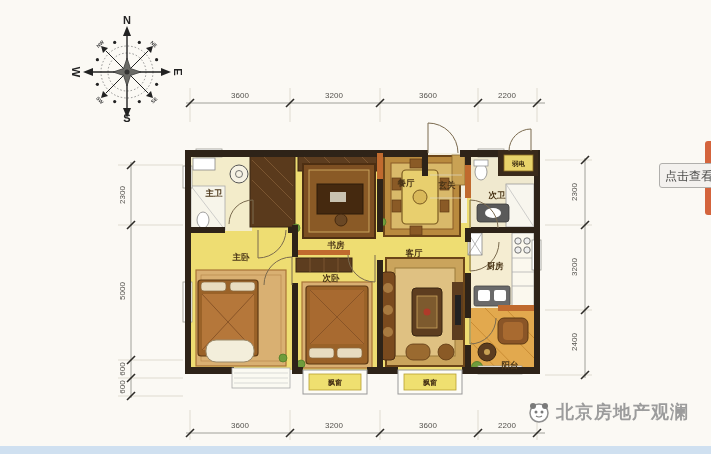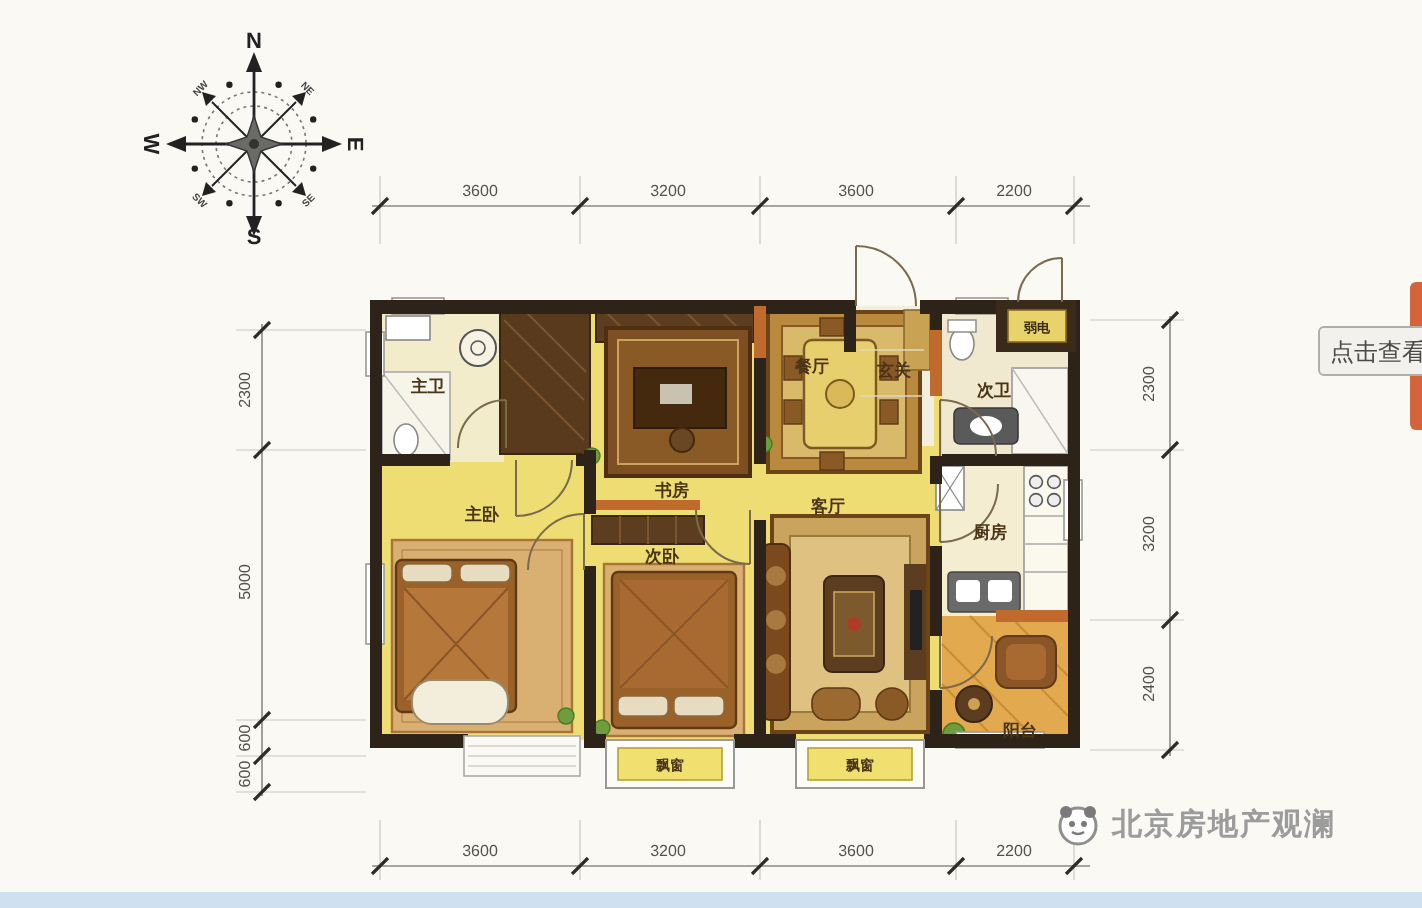--- a/index.html
+++ b/index.html
@@ -29,21 +29,21 @@
     font-size:12px;color:#4a4a48;line-height:25px;text-align:left;
     padding-left:5px;white-space:nowrap;box-sizing:border-box;
   }
   .orange-edge{
     position:absolute;left:705px;top:141px;width:6px;height:74px;
     background:#d4643c;border-radius:3px 0 0 3px;
   }
   .watermark{
     position:absolute;left:527px;top:400px;display:flex;align-items:center;gap:5px;
   }
-  .wm-text{font-size:15px;font-weight:bold;color:#9c9c9c;letter-spacing:1px;}
+  .wm-text{font-size:18px;font-weight:bold;color:#9c9c9c;letter-spacing:1px;}
   .bottom-strip{
     position:absolute;left:0;top:446px;width:711px;height:8px;background:#cfe0f0;
   }
 </style>
 </head>
 <body>
 
 <div class="canvas">
 
 <svg width="711" height="454" viewBox="0 0 711 454">

